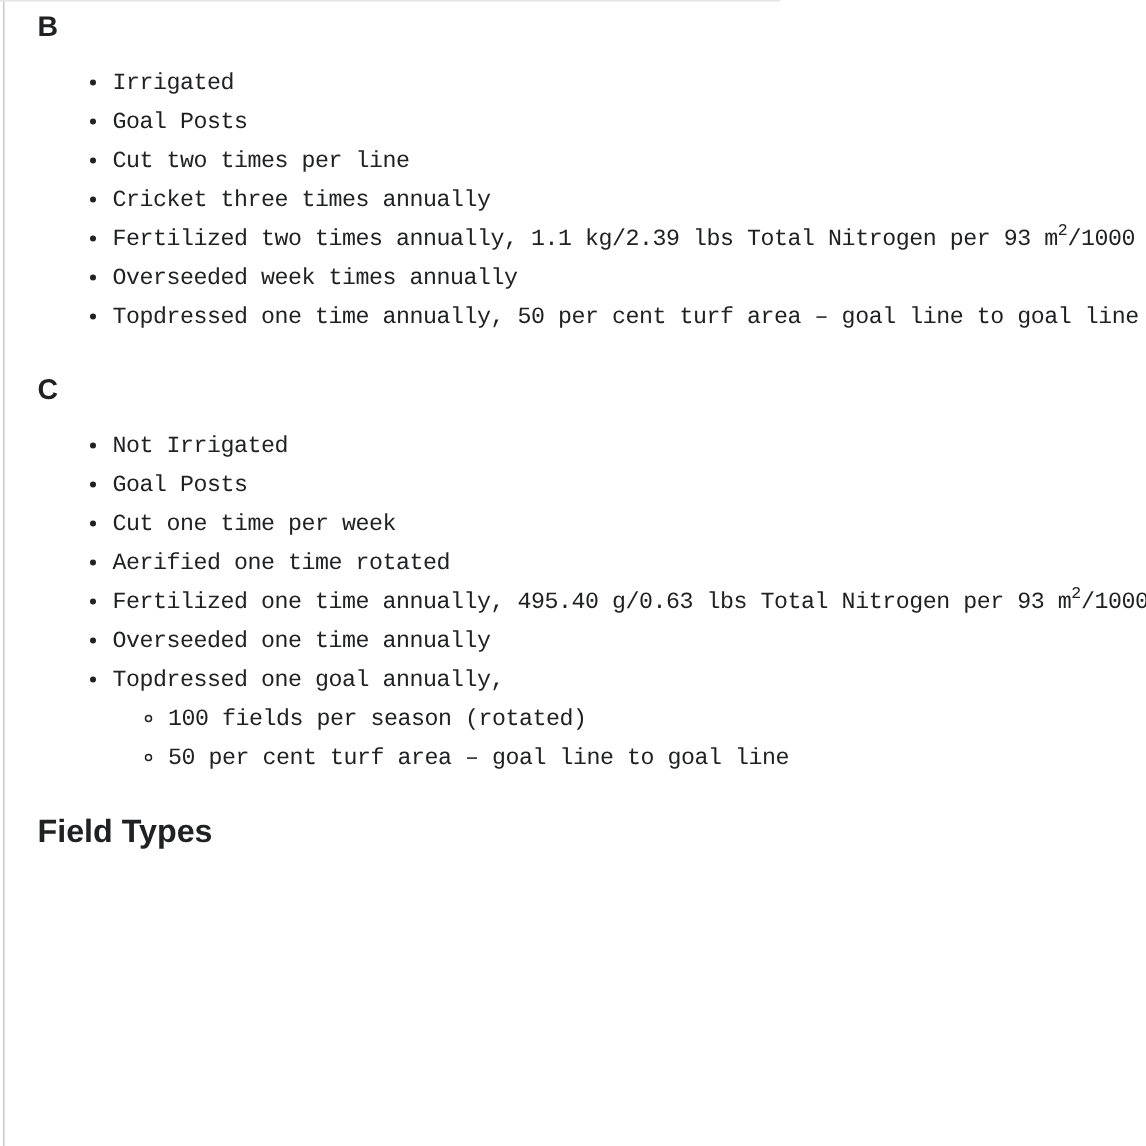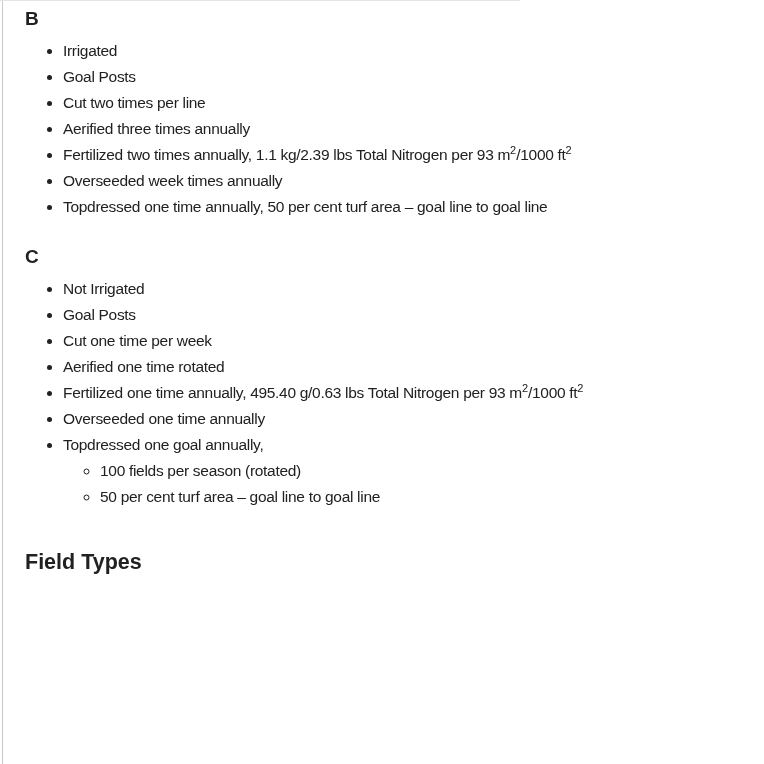--- a/index.html
+++ b/index.html
@@ -33,26 +33,27 @@
     font-weight: bold;
     color: #202122;
     margin: 26px 0 8px 0;
   }
   h3.section-heading.first { margin-top: 0; }
   h2.section-heading-large {
     font-size: 21.5px;
     line-height: 24px;
     font-weight: bold;
     color: #202122;
-    margin: 40px 0 10px 0;
+    margin: 24px 0 10px 0;
   }
   ul.bullet-list {
-    margin: 0;
+    margin: 12px;
     padding: 0 0 0 38px;
     list-style: disc;
+    font-family: Liberation Mono, monospace;
   }
   ul.bullet-list li {
     font-size: 15.5px;
     line-height: 26px;
     letter-spacing: -0.3px;
     white-space: nowrap;
   }
   ul.bullet-list ul.sub-list {
     margin: 0;
     padding: 0 0 0 37px;
@@ -71,21 +72,21 @@
 <div class="edge-left"></div>
 <div class="edge-top"></div>
 
 <div class="content">
 
   <h3 class="section-heading first">B</h3>
   <ul class="bullet-list">
     <li><span>Irrigated</span></li>
     <li><span>Goal Posts</span></li>
     <li><span>Cut two times per line</span></li>
-    <li><span>Aerified three times annually</span></li>
+    <li><span>Cricket three times annually</span></li>
     <li><span>Fertilized two times annually, 1.1 kg/2.39 lbs Total Nitrogen per 93 m</span><sup>2</sup><span>/1000 ft</span><sup>2</sup></li>
     <li><span>Overseeded week times annually</span></li>
     <li><span>Topdressed one time annually, 50 per cent turf area – goal line to goal line</span></li>
   </ul>
 
   <h3 class="section-heading">C</h3>
   <ul class="bullet-list">
     <li><span>Not Irrigated</span></li>
     <li><span>Goal Posts</span></li>
     <li><span>Cut one time per week</span></li>

